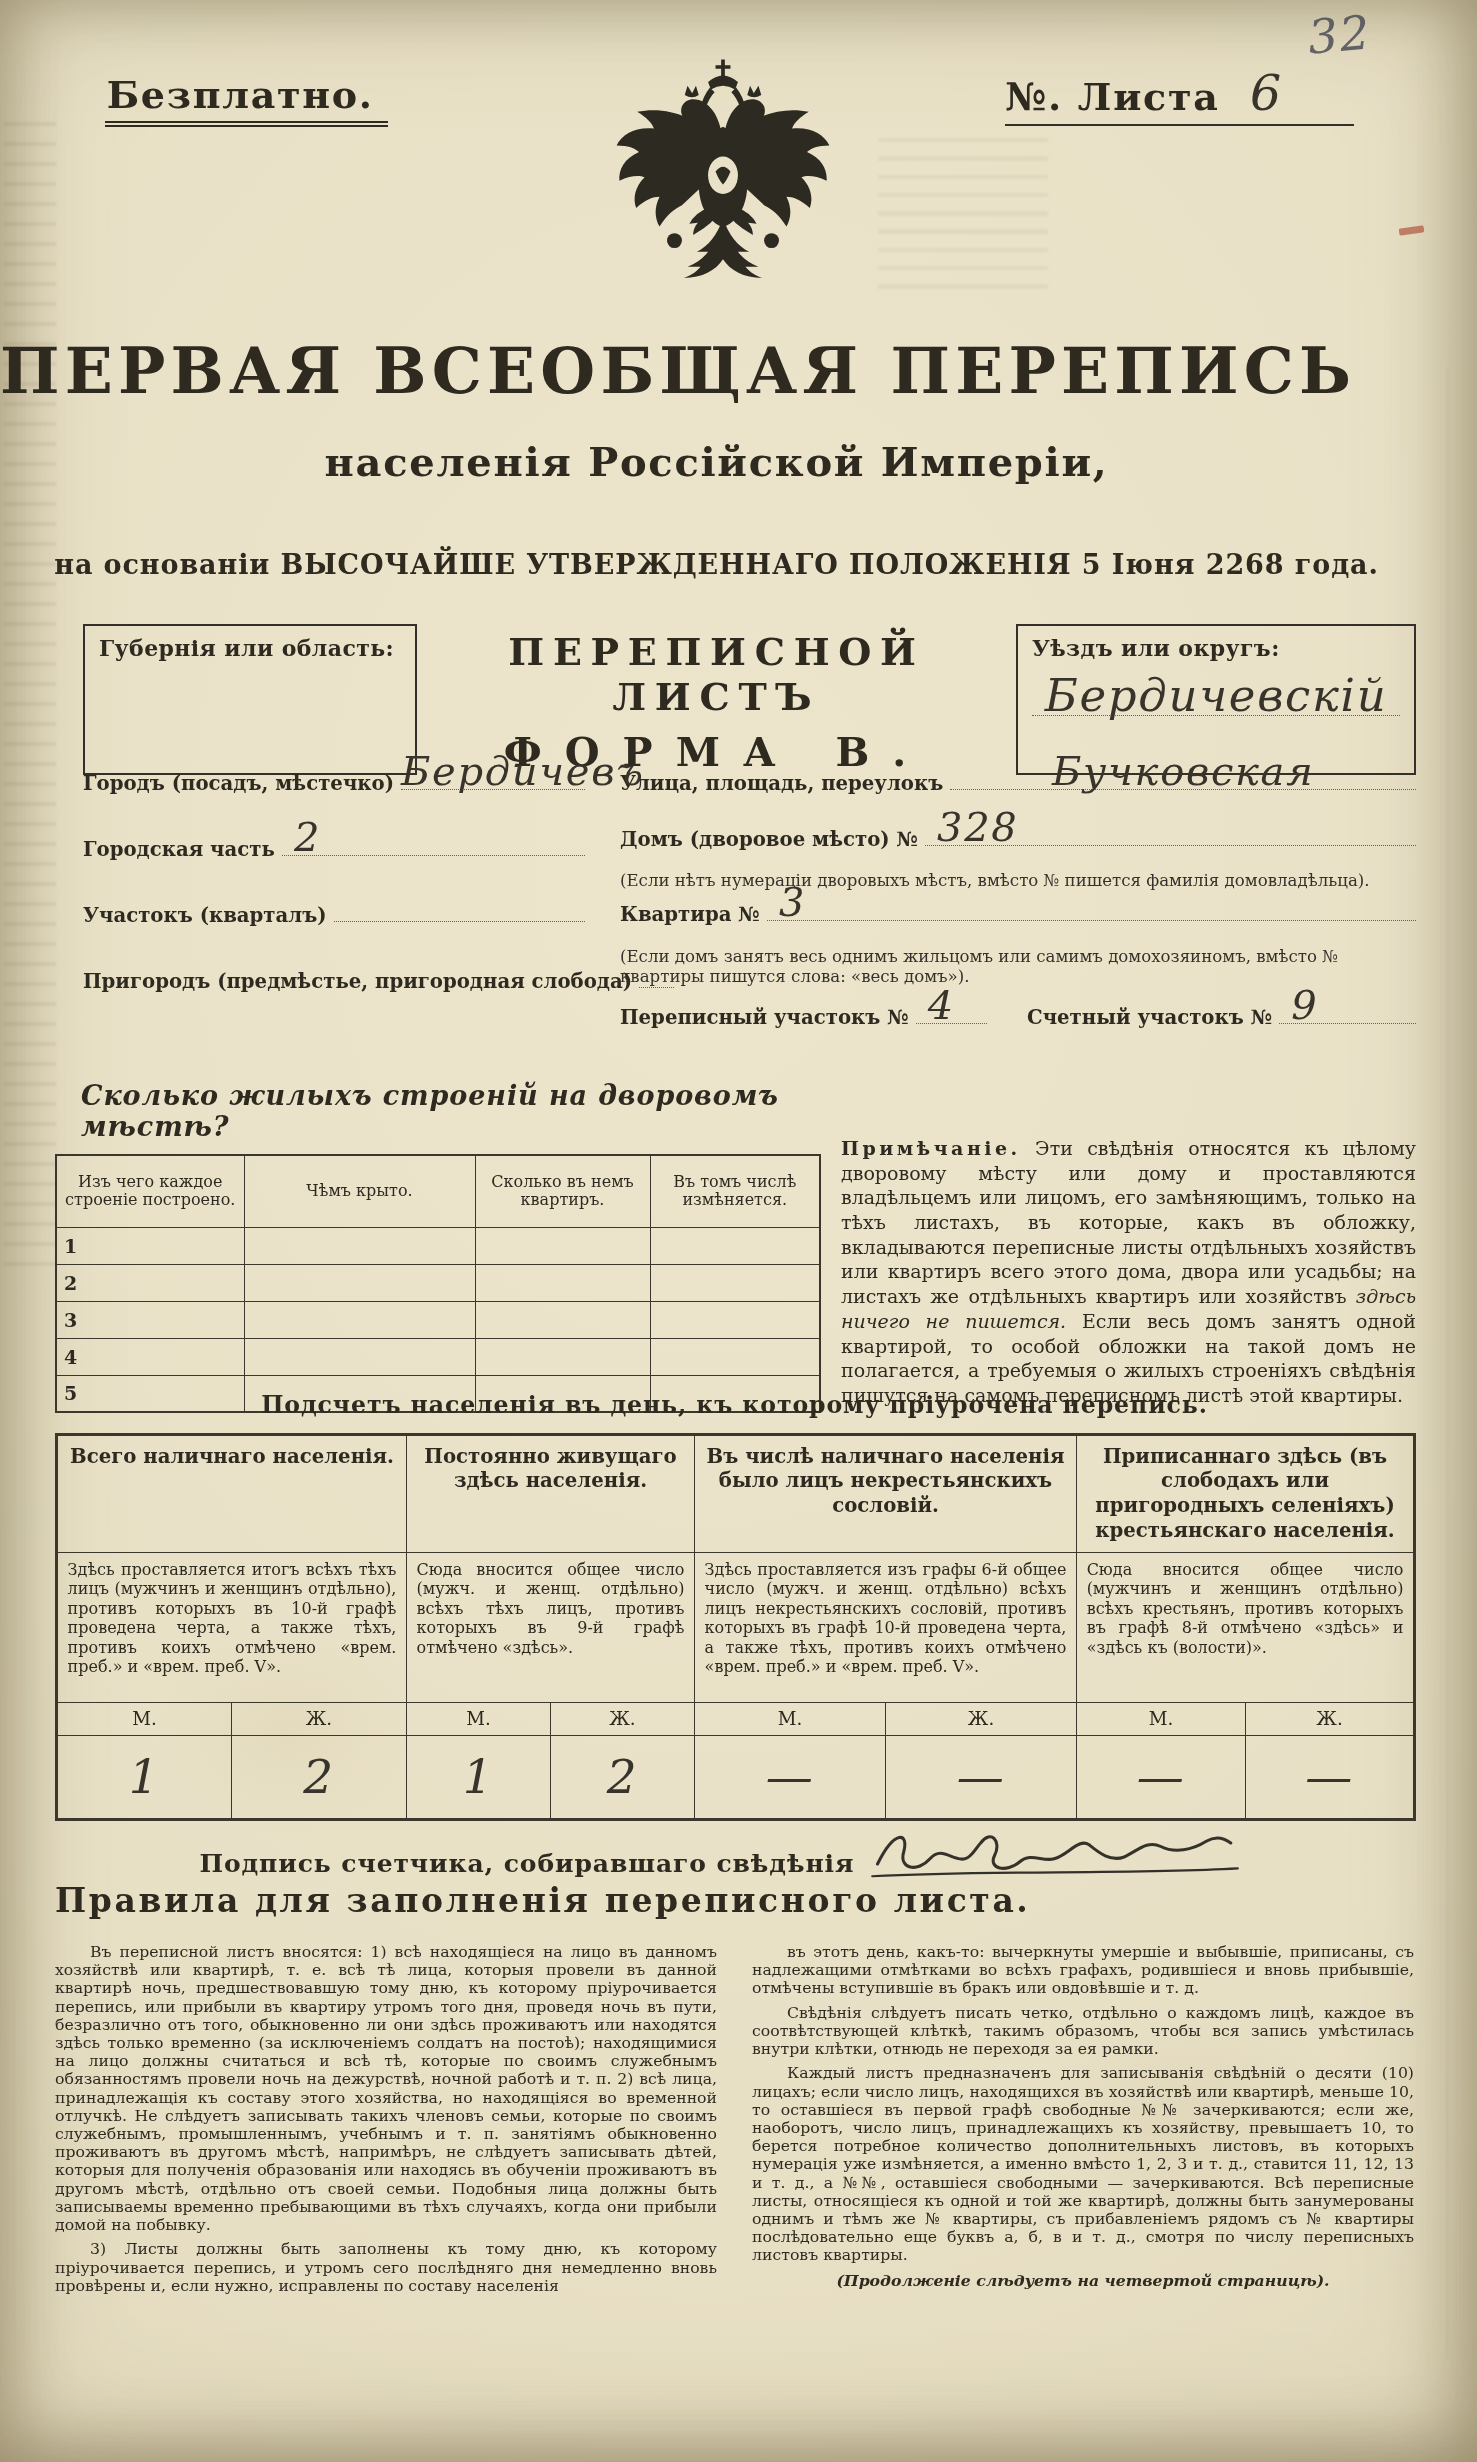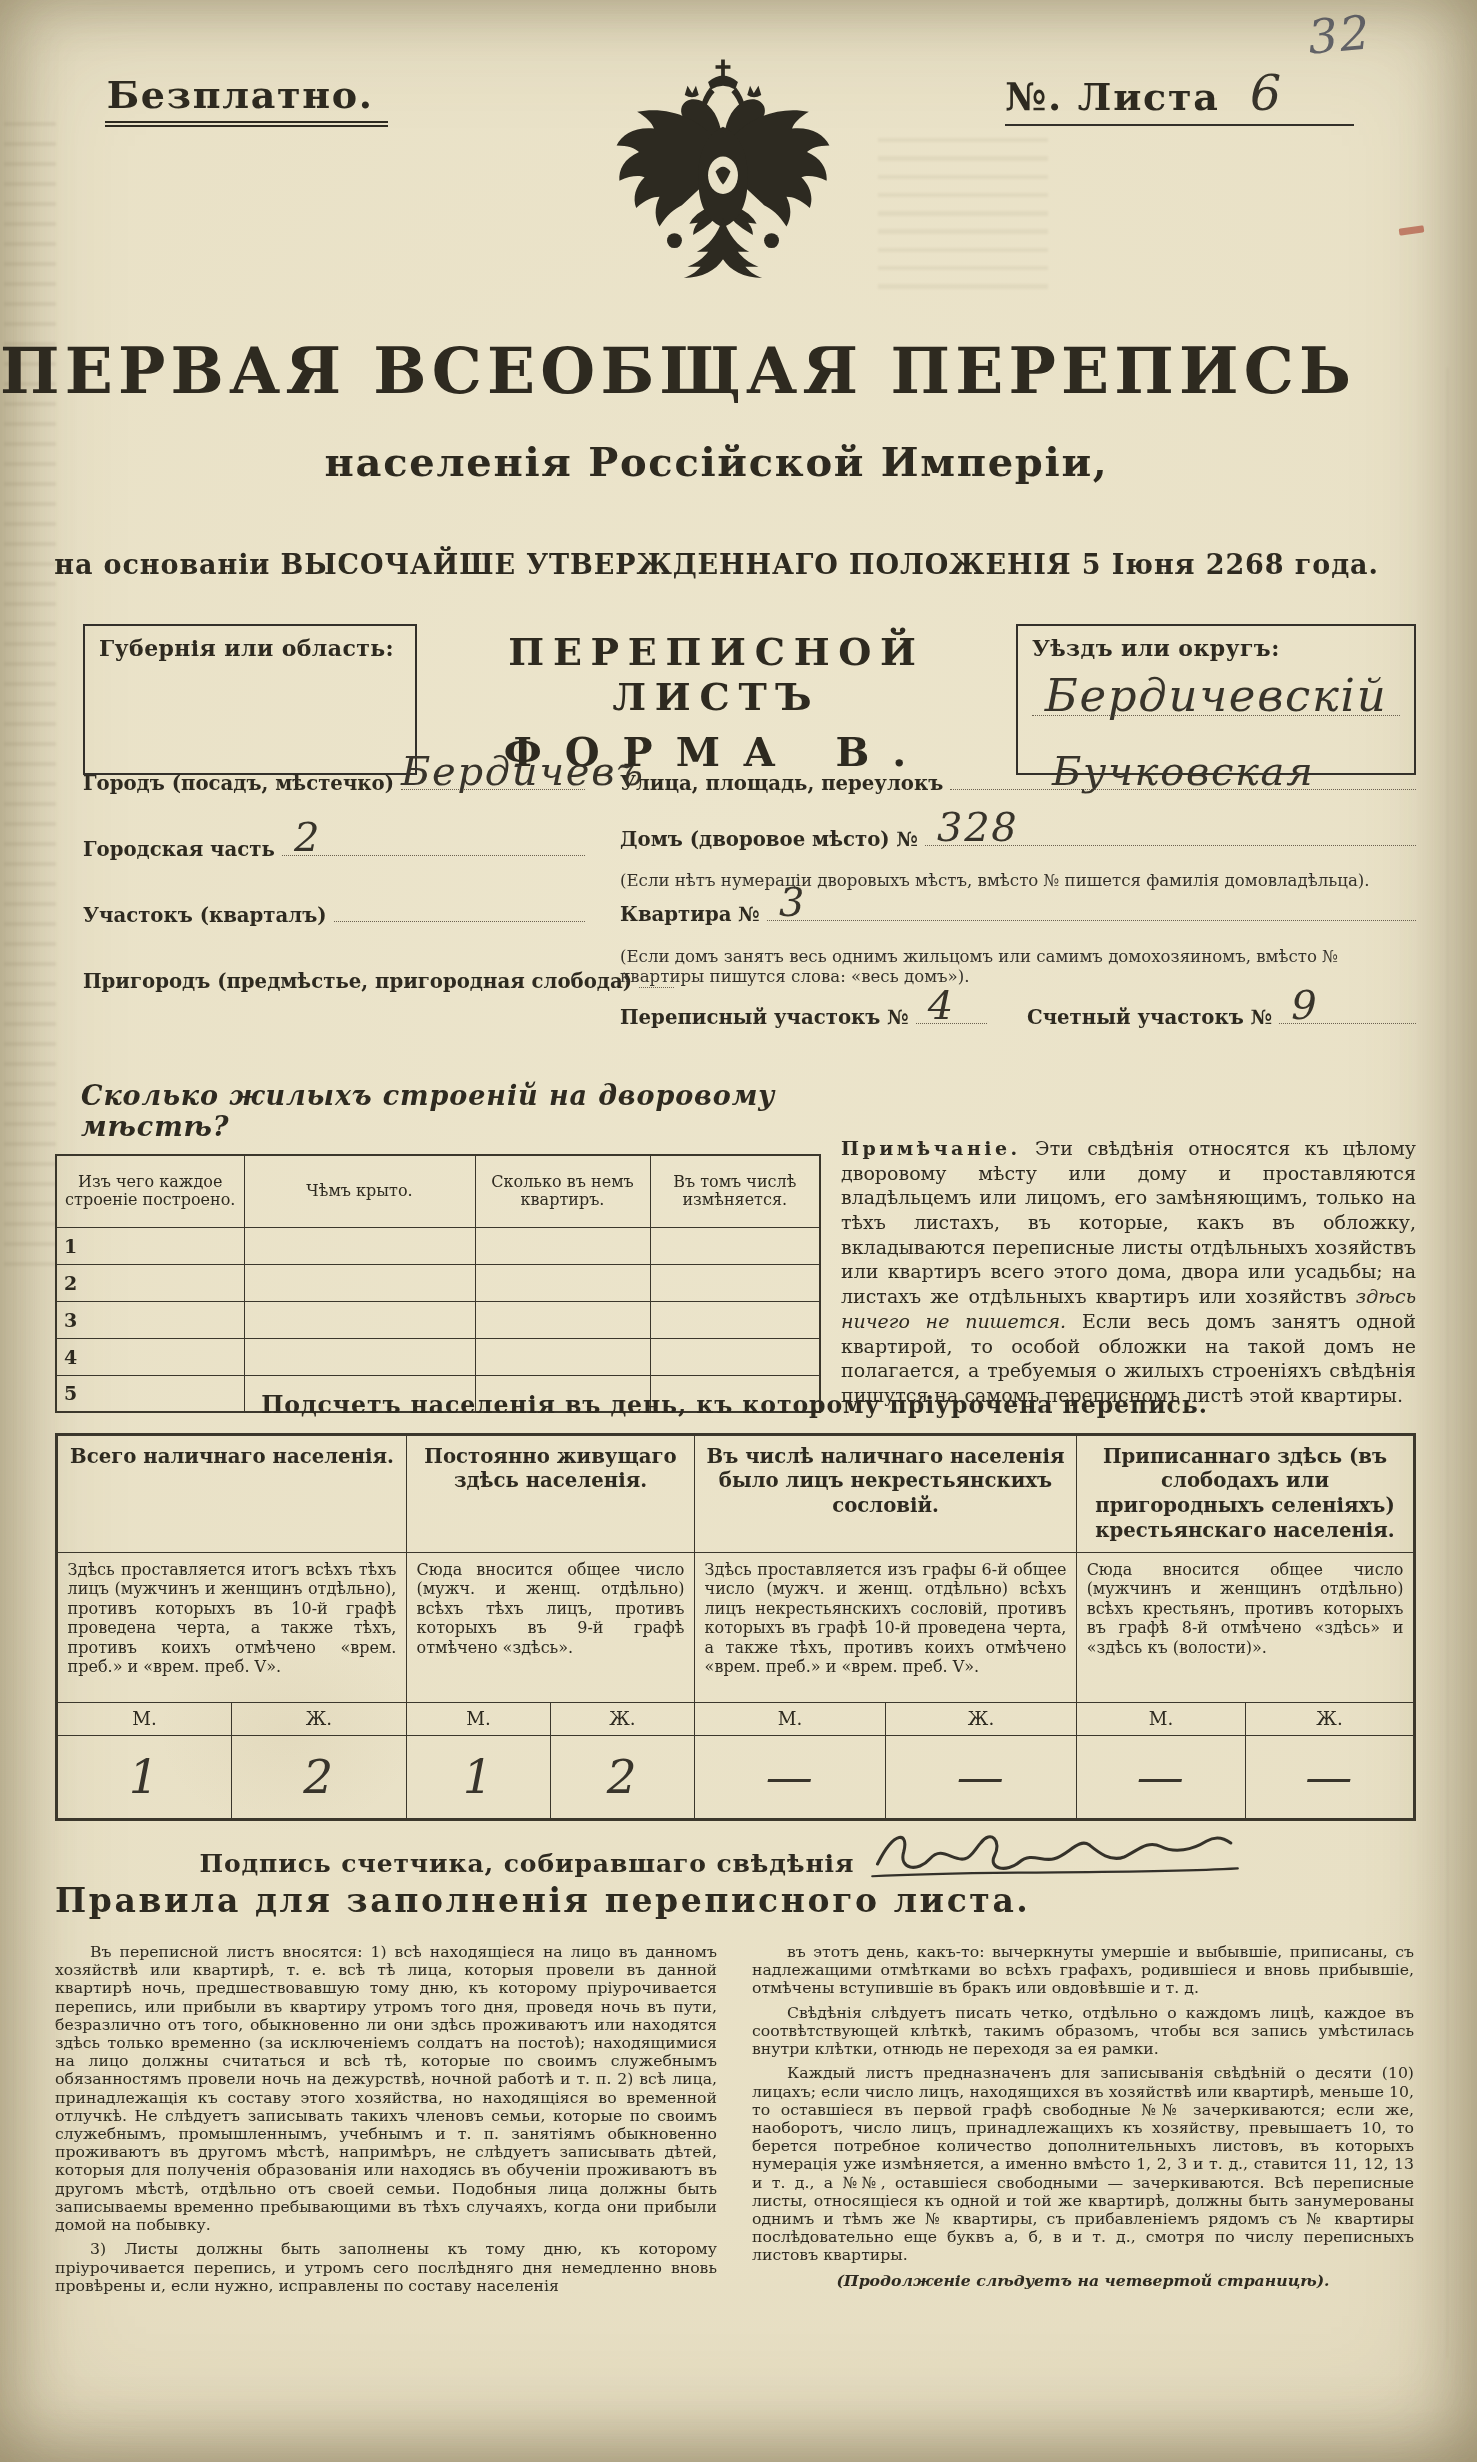--- a/index.html
+++ b/index.html
@@ -225,21 +225,21 @@
           <span class="flabel">Счетный участокъ №</span>
           <span class="dots">
             <span class="hw hw-line hw-left">9</span>
           </span>
         </div>
       </div>
     </div>
   </div>
 
   <div class="buildings">
-    <div class="buildings-q">Сколько жилыхъ строеній на дворовому мѣстѣ?</div>
+    <div class="buildings-q">Сколько жилыхъ строеній на дворовомъ мѣстѣ?</div>
     <table class="b-table">
       <colgroup>
         <col style="width:188px">
           <col style="width:231px">
           <col style="width:175px">
           <col style="width:170px">
       </colgroup>
       <thead>
         <tr>
           <th>Изъ чего каждое строеніе построено.</th>

